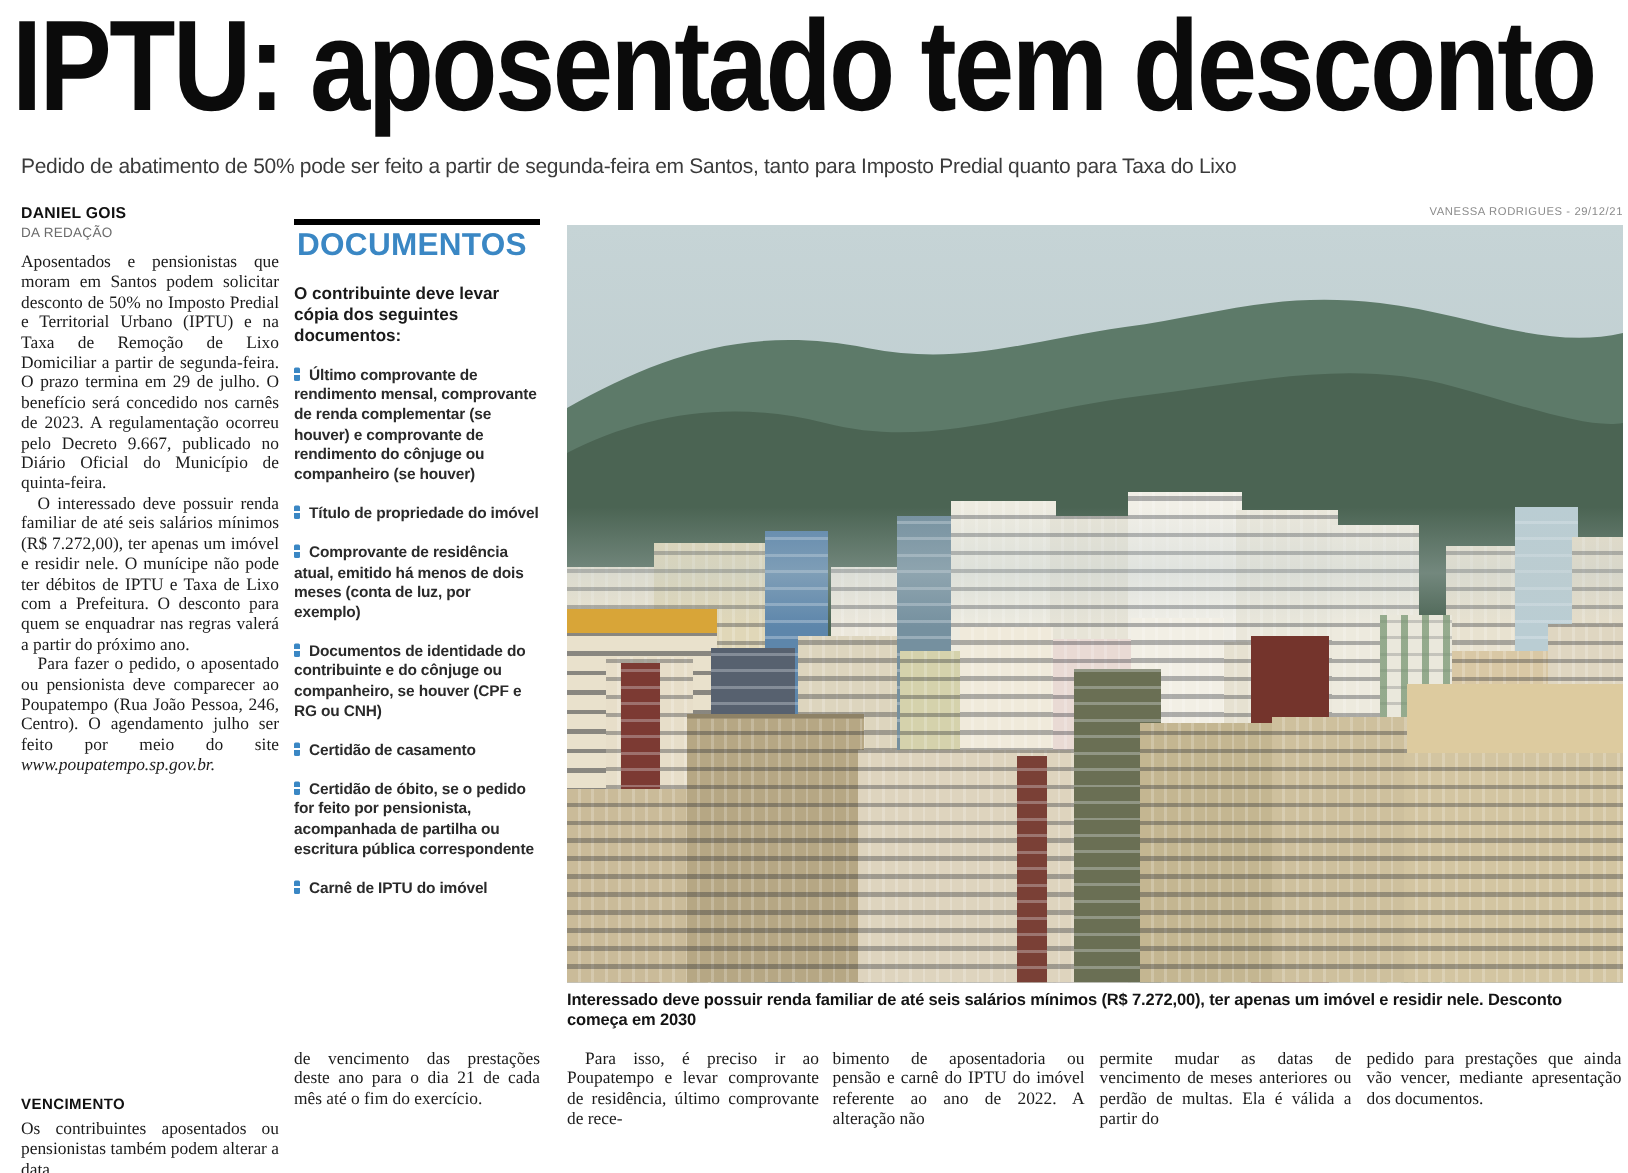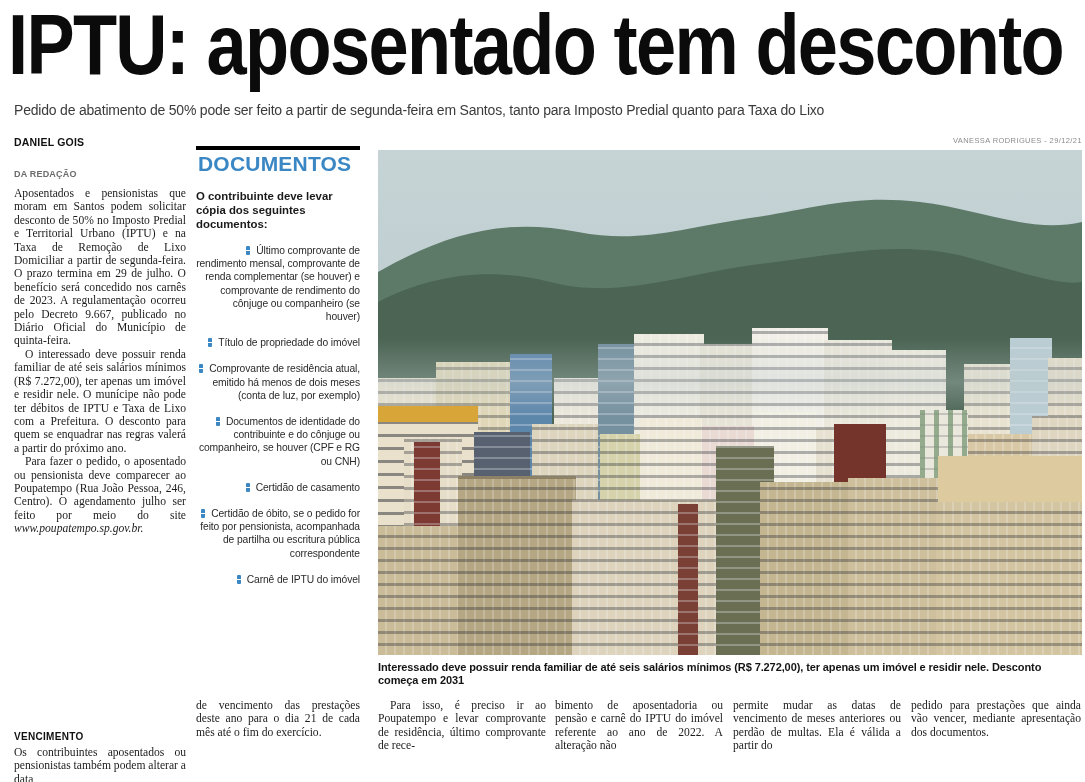--- a/index.html
+++ b/index.html
@@ -19,21 +19,21 @@
   }
   .subhead{
     left:14px;top:99px;width:1064px;
     font-size:14px;line-height:23px;color:#3b3b3b;font-weight:400;
     letter-spacing:-0.2px;
   }
 
   
   .article-col{left:14px;top:136px;width:172px;}
   .byline-name{font-size:10.5px;font-weight:700;color:#111;letter-spacing:0.2px;}
-  .byline-role{font-size:9px;color:#6b6b6b;margin-top:21px;margin-bottom:8px;letter-spacing:0.2px;font-weight:bold;}
+  .byline-role{font-size:9px;color:#6b6b6b;margin-top:2px;margin-bottom:8px;letter-spacing:0.2px;}
   .bodytext p{
     margin:0;font-family:"Liberation Serif",serif;
     font-size:11.6px;line-height:13.4px;color:#1b1b1b;text-align:justify;
   }
   .bodytext p + p{text-indent:11px;}
   .bodytext i{font-style:italic;}
 
   
   .sec-head{font-size:10px;font-weight:700;color:#101010;letter-spacing:0.3px;margin-bottom:4px;}
   .flowcol{
@@ -53,22 +53,22 @@
   .doc-title{
     margin-top:2px;margin-left:2px;
     font-size:21px;font-weight:700;letter-spacing:0.2px;color:#3a87c4;
   }
   .doc-intro{
     margin-top:13px;width:142px;
     font-size:11.4px;line-height:14px;font-weight:700;color:#1a1a1a;
   }
   .doc-list{list-style:none;margin:5px 0 0 0;padding:0;}
   .doc-list li{
-    margin-top:13px;font-size:10.3px;line-height:13.2px;font-weight:400;
-    color:#2a2a2a;letter-spacing:-0.1px;text-align:right;
+    margin-top:13px;font-size:10.3px;line-height:13.2px;font-weight:700;
+    color:#2a2a2a;letter-spacing:-0.1px;
   }
   .blt{
     display:inline-block;width:4px;height:9px;margin-right:6px;
     vertical-align:-1px;border-radius:1px;
     background:linear-gradient(#3a87c4 0 42%,#ffffff 42% 52%,#3a87c4 52% 100%);
   }
 
   
   .credit{
     left:378px;top:136px;width:704px;text-align:right;
@@ -173,21 +173,21 @@
   <div class="bld wg" style="left:0;top:376px;width:94px;background-color:#cabb99"></div>
   <div class="bld wg" style="left:80px;top:326px;width:118px;background-color:#b6a784;border-top:3px solid #8e8266"></div>
   <div class="bld wg" style="left:194px;top:350px;width:144px;background-color:#ded4be"></div>
   <div class="bld wrl" style="left:300px;top:354px;width:20px;background-color:#7a4036"></div>
   <div class="bld wg" style="left:382px;top:332px;width:96px;background-color:#c4b691"></div>
   <div class="bld wg" style="left:470px;top:328px;width:112px;background-color:#cec09d"></div>
   <div class="bld" style="left:560px;top:306px;width:148px;height:50px;background-color:#ddcb9f"></div>
   <div class="bld wg" style="left:558px;top:352px;width:146px;background-color:#d3c5a1"></div>
 </div>
 
-<div class="abs caption">Interessado deve possuir renda familiar de até seis salários mínimos (R$ 7.272,00), ter apenas um imóvel e residir nele. Desconto começa em 2031</div>
+<div class="abs caption">Interessado deve possuir renda familiar de até seis salários mínimos (R$ 7.272,00), ter apenas um imóvel e residir nele. Desconto começa em 2030</div>
 
 <div class="abs col-a">
   <div class="sec-head">VENCIMENTO</div>
   <div class="flowcol">Os contribuintes aposentados ou pensionistas também podem alterar a data</div>
 </div>
 <div class="abs col-b flowcol">de vencimento das prestações deste ano para o dia 21 de cada mês até o fim do exercício.</div>
 <div class="abs col-c flowcol">Para isso, é preciso ir ao Poupatempo e levar comprovante de residência, último comprovante de rece-</div>
 <div class="abs col-d flowcol">bimento de aposentadoria ou pensão e carnê do IPTU do imóvel referente ao ano de 2022. A alteração não</div>
 <div class="abs col-e flowcol">permite mudar as datas de vencimento de meses anteriores ou perdão de multas. Ela é válida a partir do</div>
 <div class="abs col-f flowcol">pedido para prestações que ainda vão vencer, mediante apresentação dos documentos.</div>

